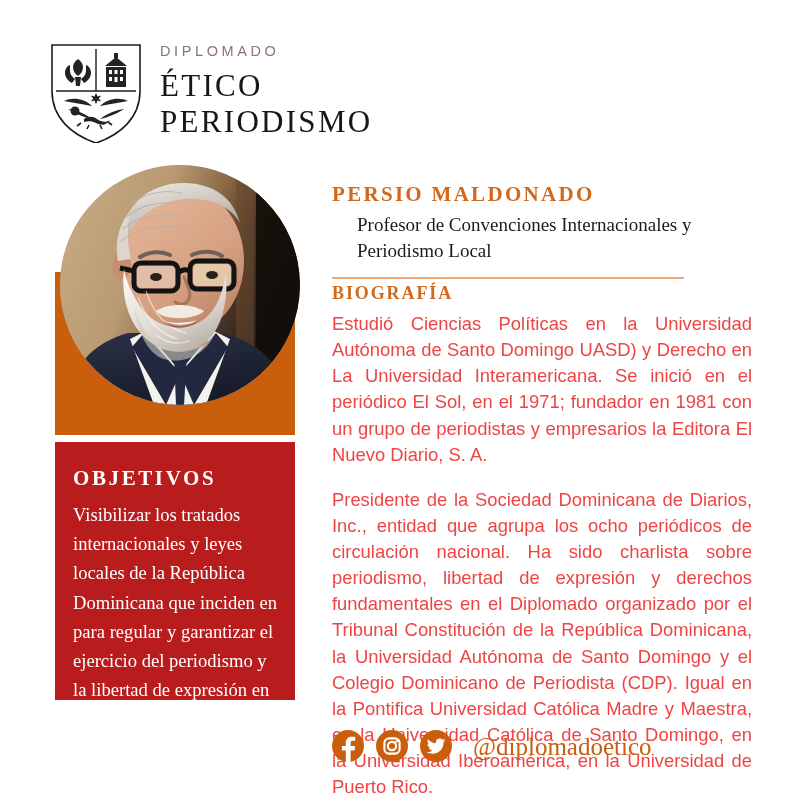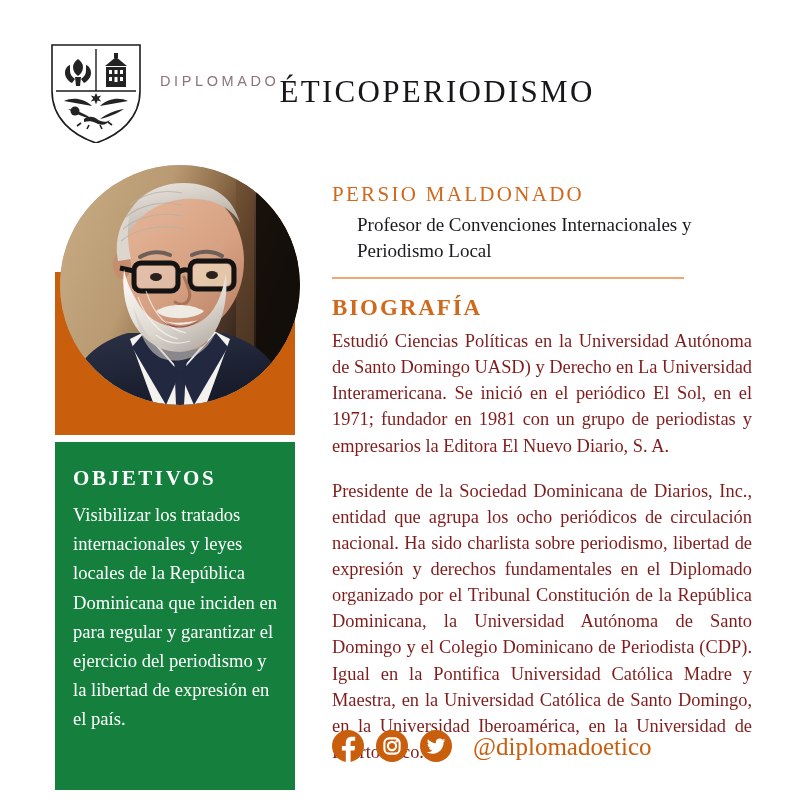--- a/index.html
+++ b/index.html
@@ -27,20 +27,21 @@
     align-items: center;
     gap: 16px;
   }
   #crest {
     width: 96px;
     height: 104px;
     flex: 0 0 auto;
   }
   #logo-text {
     display: flex;
+    flex-direction: column;
     justify-content: center;
     padding-top: 2px;
   }
   .logo-kicker {
     font-family: "Liberation Sans", "DejaVu Sans", sans-serif;
     font-size: 14.5px;
     letter-spacing: 3.6px;
     color: #8d7479;
     line-height: 1;
     margin-bottom: 9px;
@@ -62,22 +63,22 @@
     top: 272px;
     width: 240px;
     height: 163px;
     background: #c95e0d;
   }
   #objectives-panel {
     position: absolute;
     left: 55px;
     top: 442px;
     width: 240px;
-    height: 348px;
-    background: #15803d;
+    height: 258px;
+    background: #b91c1c;
   }
   #photo {
     position: absolute;
     left: 60px;
     top: 165px;
     width: 240px;
     height: 240px;
     border-radius: 50%;
     overflow: hidden;
     background: #b8a089;
@@ -108,54 +109,54 @@
   
   #right-col {
     position: absolute;
     left: 332px;
     top: 182px;
     width: 420px;
   }
   .person-name {
     color: #d2681c;
     font-size: 21px;
-    font-weight: normal;
+    font-weight: bold;
     letter-spacing: 2.3px;
     line-height: 1.15;
     font-family: "Liberation Serif", "DejaVu Serif", serif;
   }
   .person-role {
     margin-top: 6px;
     color: #1b1b1f;
     font-size: 19px;
     line-height: 1.34;
     font-family: "Liberation Serif", "DejaVu Serif", serif;
     margin-left: 25px;
   }
   .divider {
     margin-top: 14px;
     width: 352px;
     height: 2px;
     background: #efa773;
   }
   .bio-title {
-    margin-top: 16px;
+    margin-top: 4px;
     color: #d2681c;
-    font-size: 23px;
+    font-size: 18px;
     font-weight: bold;
     letter-spacing: 1.9px;
     font-family: "Liberation Serif", "DejaVu Serif", serif;
   }
   .bio-para {
     margin-top: 7px;
-    color: #7f1d1d;
+    color: #ef4444;
     font-size: 18.4px;
     line-height: 1.42;
     text-align: justify;
-    font-family: Liberation Serif, serif;
+    font-family: Liberation Sans, sans-serif;
   }
   .bio-para + .bio-para { margin-top: 19px; }
 
   
   #social {
     position: absolute;
     left: 332px;
     top: 730px;
     display: flex;
     align-items: center;

